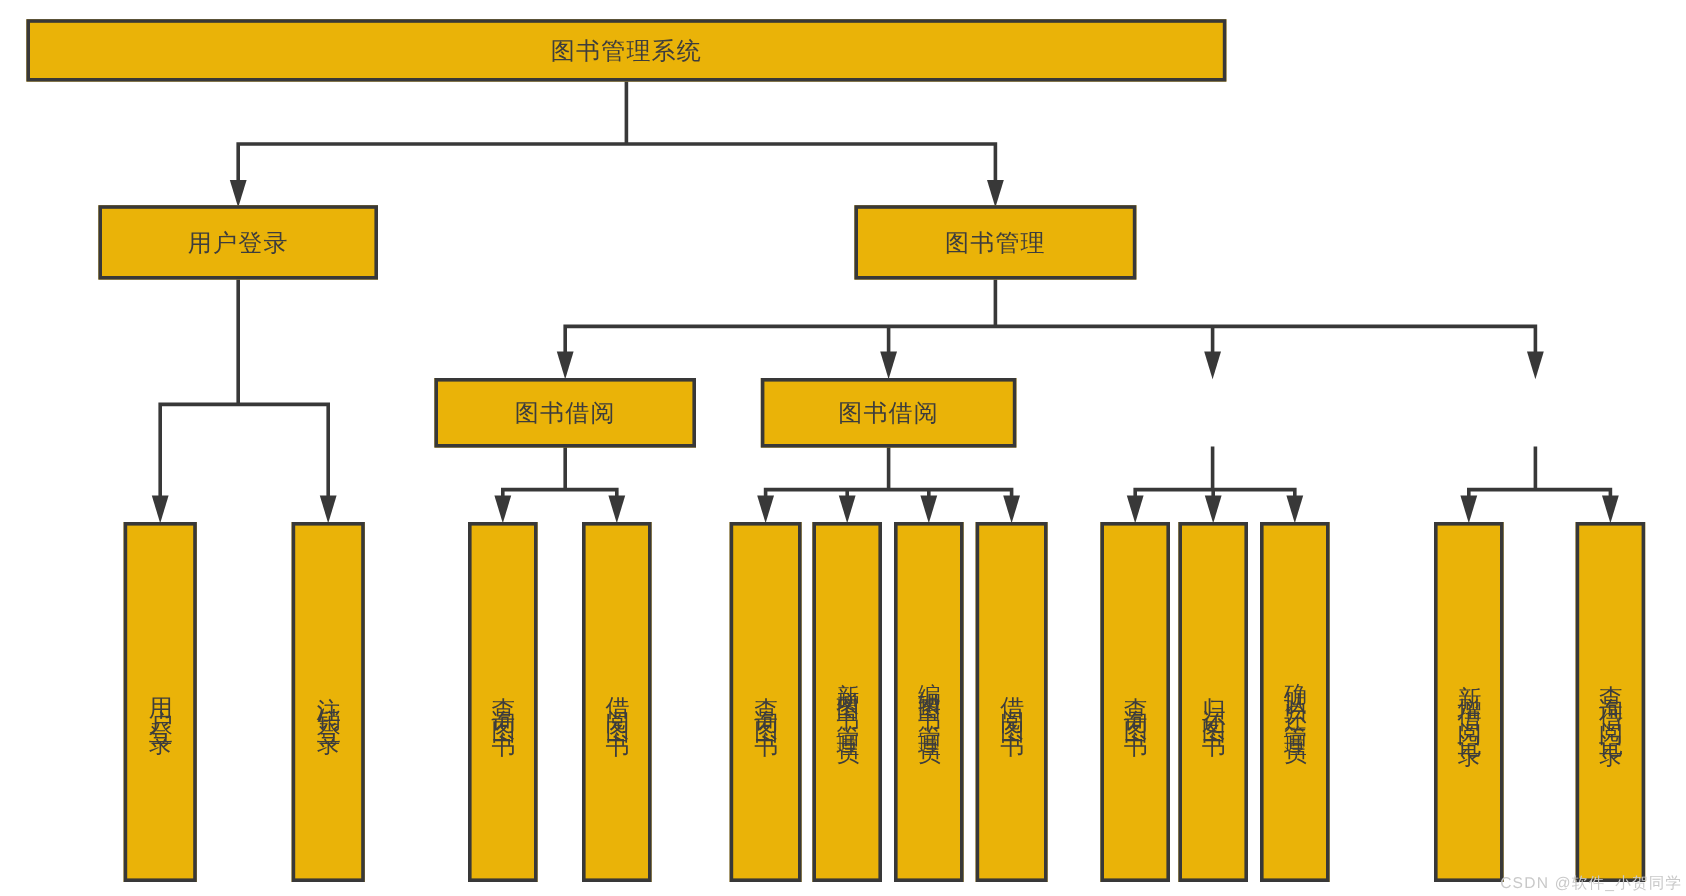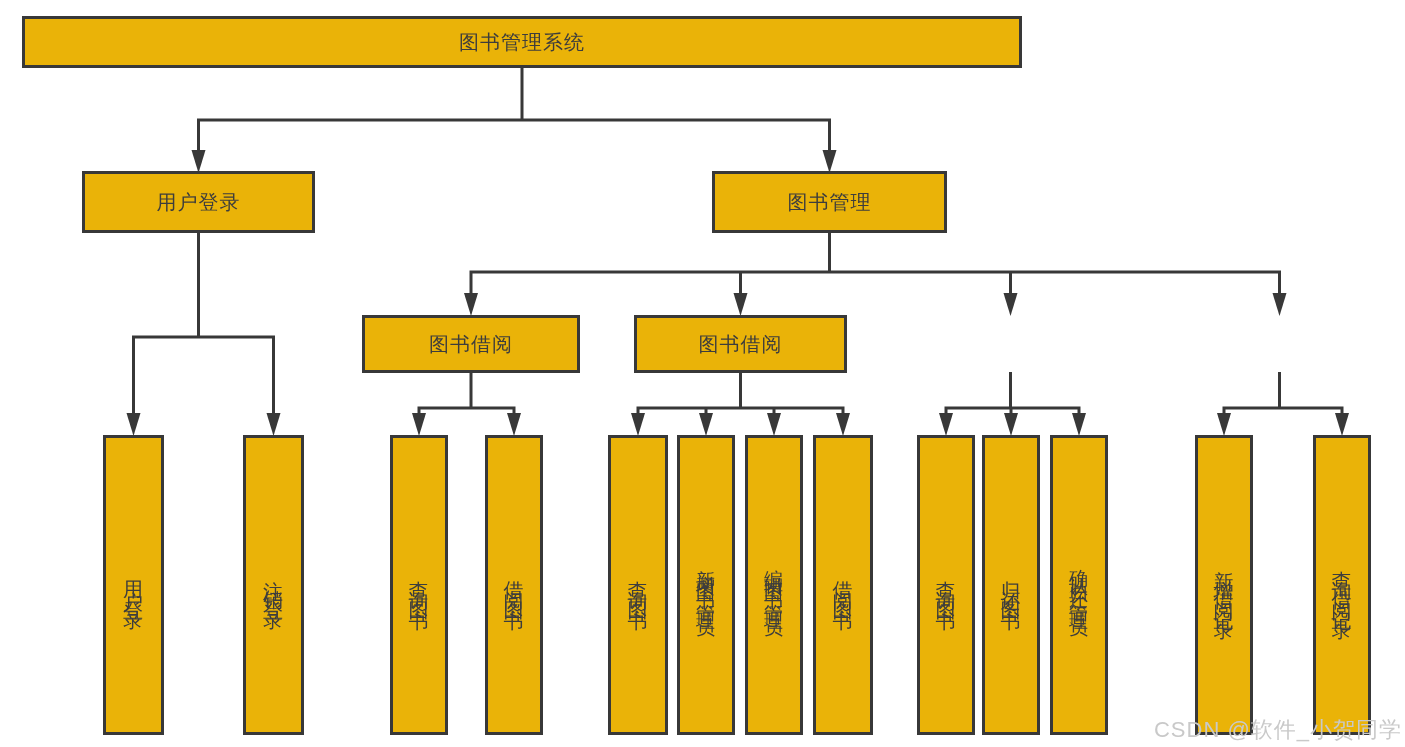--- a/index.html
+++ b/index.html
@@ -13,21 +13,21 @@
     border:3px solid #383838;display:flex;align-items:center;justify-content:center;
     color:#3d3d3d;font-size:20px;
   }
   .hbox{letter-spacing:1px;}
   .vbox{
     writing-mode:vertical-rl;text-orientation:mixed;
     letter-spacing:10px;line-height:1;
   }
   .vbox.long{letter-spacing:7px;font-size:19px;}
   .watermark{
-    position:absolute;right:3px;bottom:2px;font-size:22px;color:#c9c9c9;
+    position:absolute;right:3px;bottom:2px;font-size:13px;color:#c9c9c9;
     letter-spacing:1px;z-index:5;font-family:"Liberation Sans","DejaVu Sans",sans-serif;
   }
 </style>
 </head>
 <body>
 
 <div class="canvas">
 
   <svg class="connectors" viewBox="0 0 1405 747" xmlns="http://www.w3.org/2000/svg">
     <g stroke="#383838" stroke-width="3" fill="none">

